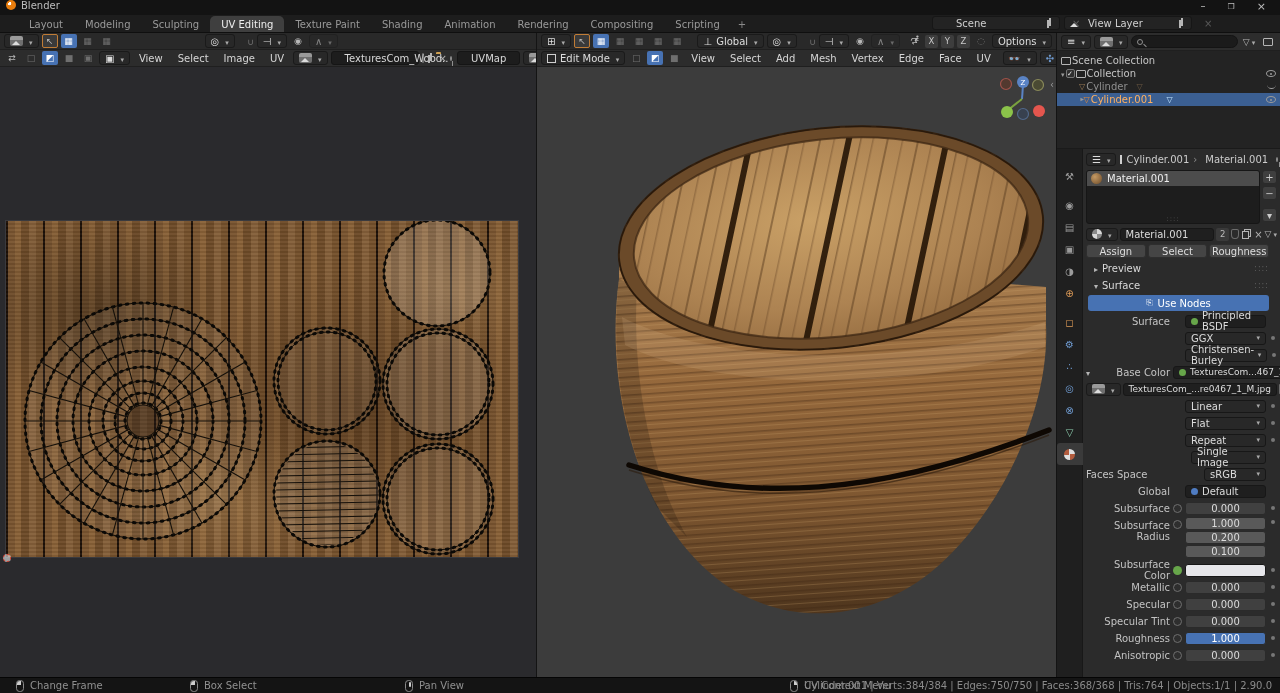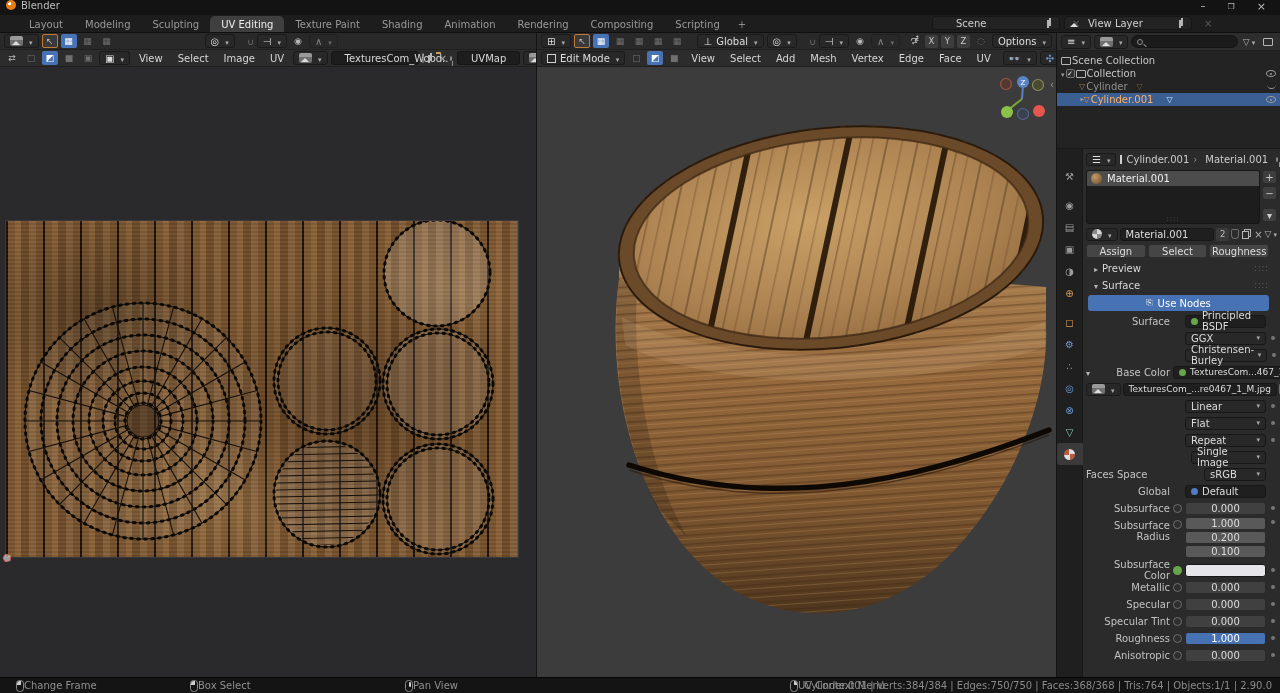--- a/index.html
+++ b/index.html
@@ -172,21 +172,21 @@
   .sphereic.m { background:conic-gradient(#d8d8d8 0 90deg,#8a8a8a 90deg 180deg,#d8d8d8 180deg 270deg,#8a8a8a 270deg); }
   .cubeic { width:9px; height:9px; border:1px solid #d0d0d0; }
   .woodball { width:11px; height:11px; border-radius:50%;
     background:radial-gradient(circle at 35% 35%, #c49a64, #6e4b28); }
   .radstack { display:flex; flex-direction:column; gap:1px; flex:1; }
   .radstack .pf { flex:none; }
 
   
   #statusbar { position:absolute; left:0; top:677px; width:1280px; height:16px; background:#141414;
     border-top:1px solid #050505; display:flex; align-items:center; color:#909090; }
-  .hint { display:flex; align-items:center; gap:0; position:absolute; }
+  .hint { display:flex; align-items:center; gap:6px; position:absolute; }
   .mouse { width:8px; height:12px; border:1px solid #8a8a8a; border-radius:3.5px; position:relative; }
   .mouse.lmb::before { content:""; position:absolute; left:0; top:0; width:3.5px; height:4.5px;
     background:#cfcfcf; border-radius:3px 0 0 0; }
   .mouse.mmb::before { content:""; position:absolute; left:2.5px; top:1px; width:2px; height:5px;
     background:#cfcfcf; border-radius:1px; }
   .mouse.rmb::before { content:""; position:absolute; right:0; top:0; width:3.5px; height:4.5px;
     background:#cfcfcf; border-radius:0 3px 0 0; }
   #stats { position:absolute; right:8px; color:#8a8a8a; }
 </style>
 </head>

